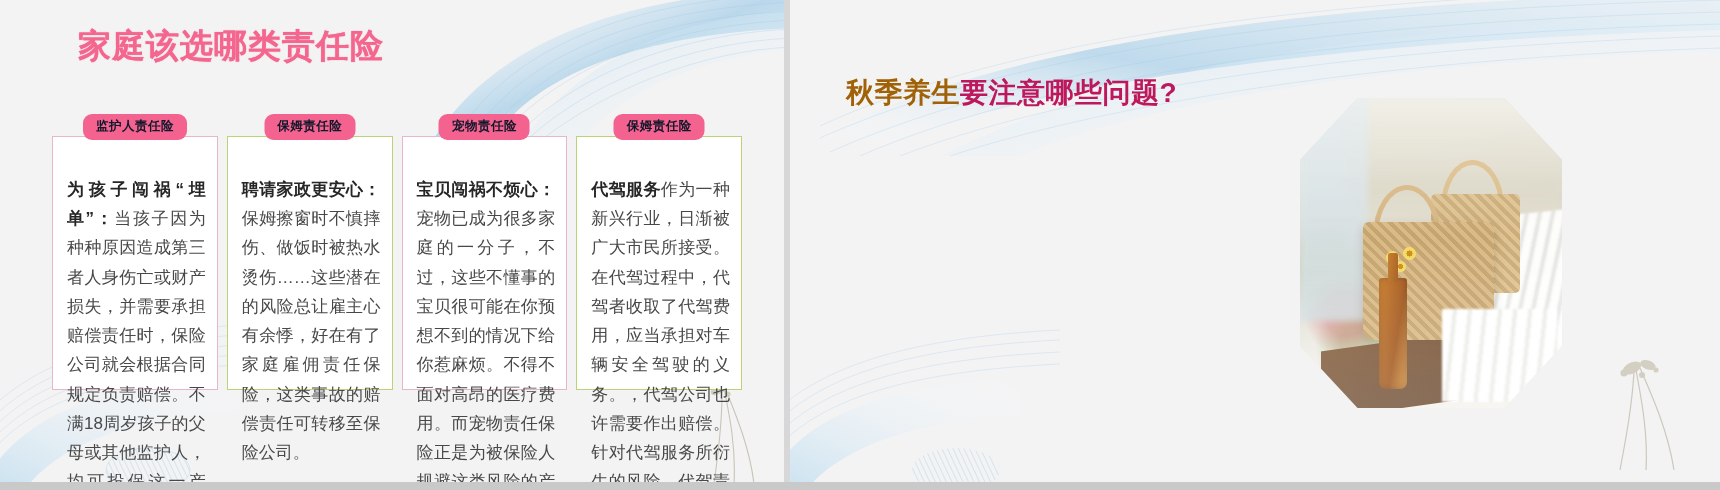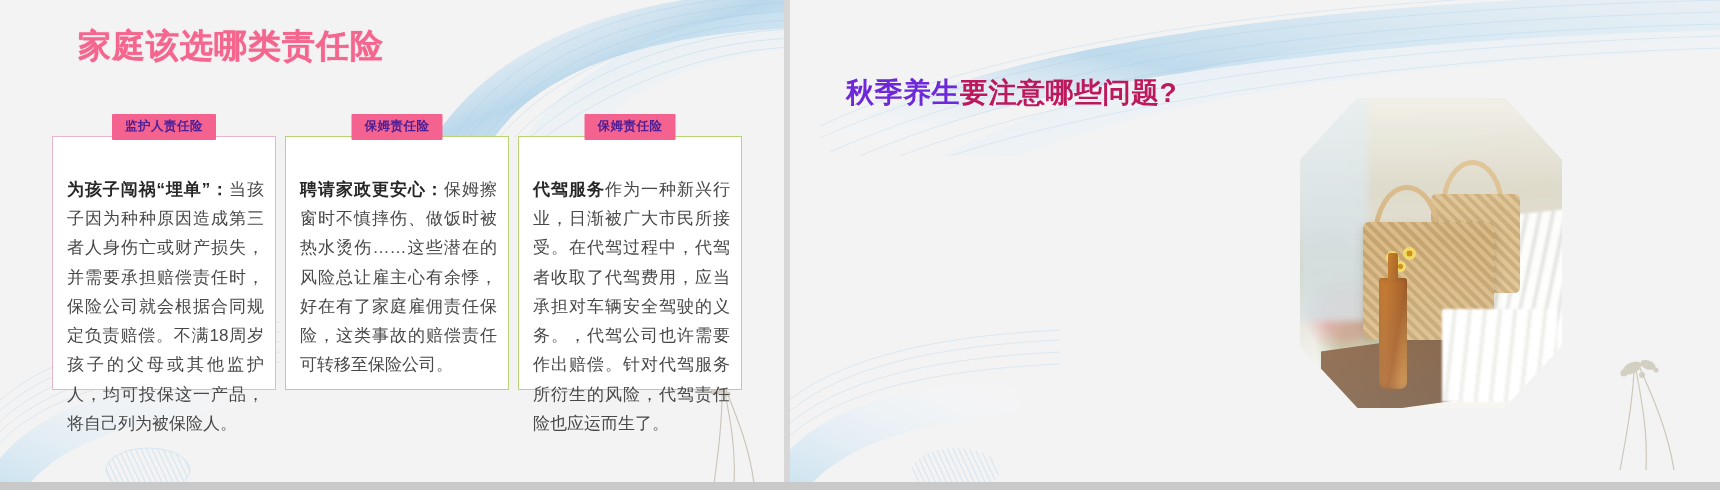--- a/index.html
+++ b/index.html
@@ -65,27 +65,27 @@
     background: #ffffff;
     border: 1px solid #e8b6cc;
     height: 254px;
   }
   .card.green { border-color: #b8d475; text-decoration: underline; }
   .card-badge {
     position: absolute;
     top: -23px; left: 50%;
     transform: translateX(-50%);
     background: #f4638f;
-    color: #4c1d95;
+    color: #0f172a;
     font-size: 12.5px;
     font-weight: bold;
     letter-spacing: .5px;
     white-space: nowrap;
     padding: 6px 13px 7px;
-    border-radius: 1px;
+    border-radius: 9px;
     line-height: 1;
     z-index: 3;
   }
   .card-body {
     position: absolute;
     left: 14px; right: 11px; top: 38px;
     font-size: 17px;
     line-height: 1.72;
     color: #484848;
     text-align: justify;
@@ -95,21 +95,21 @@
 
   
   #right-title {
     position: absolute;
     left: 56px; top: 74px;
     font-size: 28px;
     font-weight: bold;
     letter-spacing: .5px;
     white-space: nowrap;
   }
-  #right-title .g { color: #6d28d9; }
+  #right-title .g { color: #a16207; }
   #right-title .p { color: #be185d; }
 
   #right-para {
     position: absolute;
     left: 56px; top: 184px;
     width: 412px;
     font-size: 13.2px;
     line-height: 2.08;
     color: #4a4a4a;
     text-align: justify;
@@ -319,20 +319,26 @@
         </div>
       </div>
 
       <div class="card green">
         <div class="card-badge">保姆责任险</div>
         <div class="card-body">
           <b>聘请家政更安心：</b><span>保姆擦窗时不慎摔伤、做饭时被热水烫伤……这些潜在的风险总让雇主心有余悸，好在有了家庭雇佣责任保险，这类事故的赔偿责任可转移至保险公司。</span>
         </div>
       </div>
 
+      <div class="card">
+        <div class="card-badge">宠物责任险</div>
+        <div class="card-body">
+          <b>宝贝闯祸不烦心：</b><span>宠物已成为很多家庭的一分子，不过，这些不懂事的宝贝很可能在你预想不到的情况下给你惹麻烦。不得不面对高昂的医疗费用。而宠物责任保险正是为被保险人规避这类风险的产品。</span>
+        </div>
+      </div>
 
       <div class="card green">
         <div class="card-badge">保姆责任险</div>
         <div class="card-body">
           <b>代驾服务</b><span>作为一种新兴行业，日渐被广大市民所接受。在代驾过程中，代驾者收取了代驾费用，应当承担对车辆安全驾驶的义务。，代驾公司也许需要作出赔偿。针对代驾服务所衍生的风险，代驾责任险也应运而生了。</span>
         </div>
       </div>
 
     </div>
   </div>

